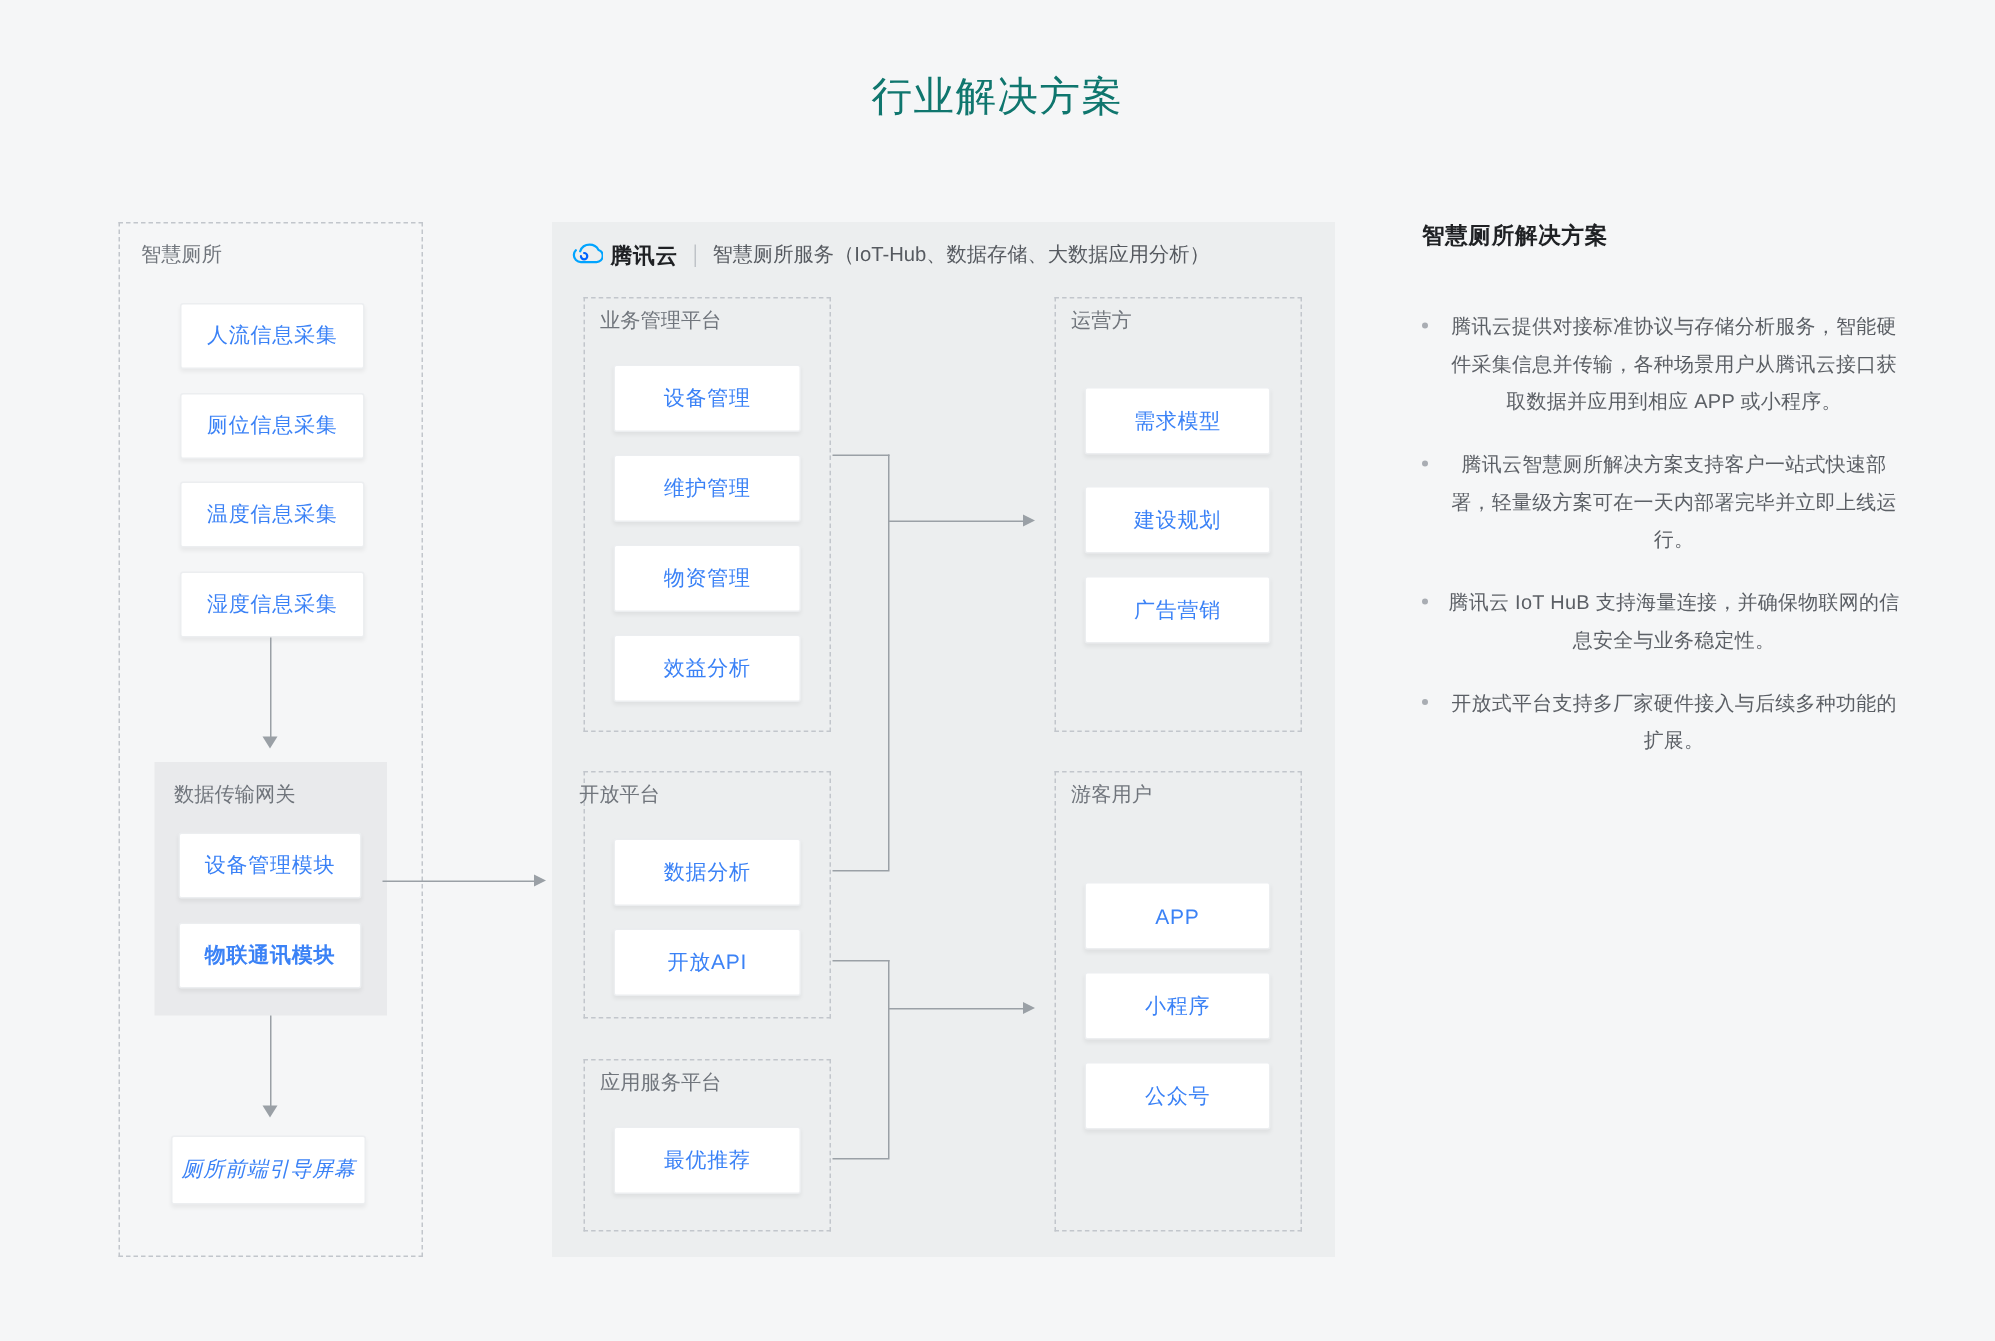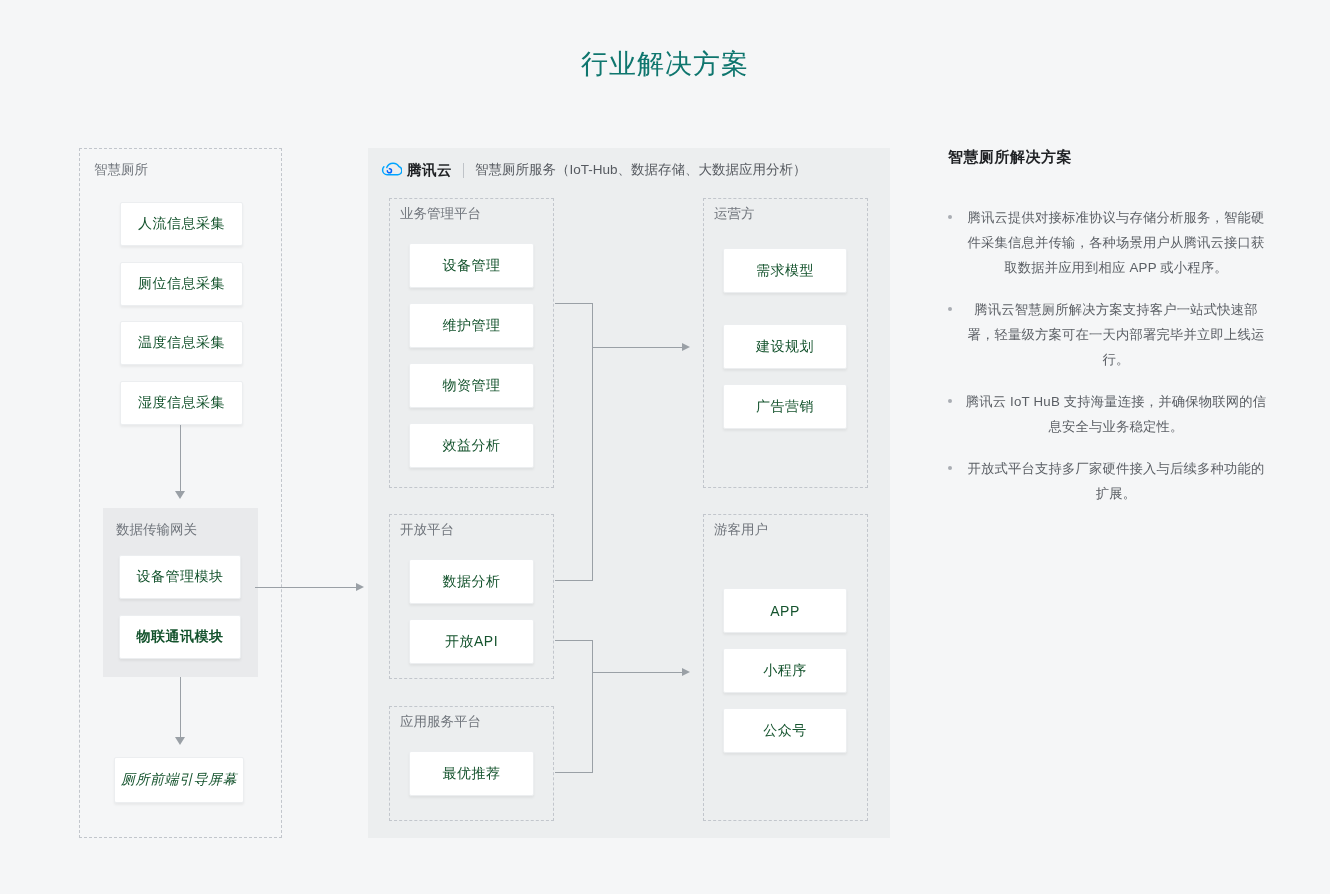--- a/index.html
+++ b/index.html
@@ -33,21 +33,21 @@
   }
 
   
   .node {
     position: absolute;
     background: #ffffff;
     border: 1px solid #eceef0;
     border-radius: 2px;
     box-shadow: 0 2px 3px rgba(0,0,0,0.055);
     display: flex; align-items: center; justify-content: center;
-    font-size: 14px; color: #14532d;
+    font-size: 14px; color: #3b82f6;
     text-align: center;
     letter-spacing: .5px;
   }
 
   
   #left-zone { left: 79px; top: 148px; width: 203px; height: 690px; }
   #gateway-box {
     position: absolute; left: 103px; top: 508px;
     width: 155px; height: 169px; background: #e9eaec;
   }
@@ -150,31 +150,31 @@
   </div>
 
   <div class="dashed" style="left:389px; top:198px; width:165px; height:290px;"></div>
   <div class="group-label" style="left:400px; top:205px;">业务管理平台</div>
   <div class="node" style="left:409px; top:243px; width:125px; height:45px;">设备管理</div>
   <div class="node" style="left:409px; top:303px; width:125px; height:45px;">维护管理</div>
   <div class="node" style="left:409px; top:363px; width:125px; height:45px;">物资管理</div>
   <div class="node" style="left:409px; top:423px; width:125px; height:45px;">效益分析</div>
 
   <div class="dashed" style="left:389px; top:514px; width:165px; height:165px;"></div>
-  <div class="group-label" style="left:400px; top:521px;">开放平台</div>
+  <div class="group-label" style="left:386px; top:521px;">开放平台</div>
   <div class="node" style="left:409px; top:559px; width:125px; height:45px;">数据分析</div>
   <div class="node" style="left:409px; top:619px; width:125px; height:45px;">开放API</div>
 
   <div class="dashed" style="left:389px; top:706px; width:165px; height:115px;"></div>
   <div class="group-label" style="left:400px; top:713px;">应用服务平台</div>
   <div class="node" style="left:409px; top:751px; width:125px; height:45px;">最优推荐</div>
 
   <div class="dashed" style="left:703px; top:198px; width:165px; height:290px;"></div>
   <div class="group-label" style="left:714px; top:205px;">运营方</div>
-  <div class="node" style="left:723px; top:248px; width:124px; height:45px;">需求模型</div>
+  <div class="node" style="left:723px; top:258px; width:124px; height:45px;">需求模型</div>
   <div class="node" style="left:723px; top:324px; width:124px; height:45px;">建设规划</div>
   <div class="node" style="left:723px; top:384px; width:124px; height:45px;">广告营销</div>
 
   <div class="dashed" style="left:703px; top:514px; width:165px; height:307px;"></div>
   <div class="group-label" style="left:714px; top:521px;">游客用户</div>
   <div class="node" style="left:723px; top:588px; width:124px; height:45px;">APP</div>
   <div class="node" style="left:723px; top:648px; width:124px; height:45px;">小程序</div>
   <div class="node" style="left:723px; top:708px; width:124px; height:45px;">公众号</div>
 
   <div class="hline" style="left:555px; top:303px; width:38px;"></div>

